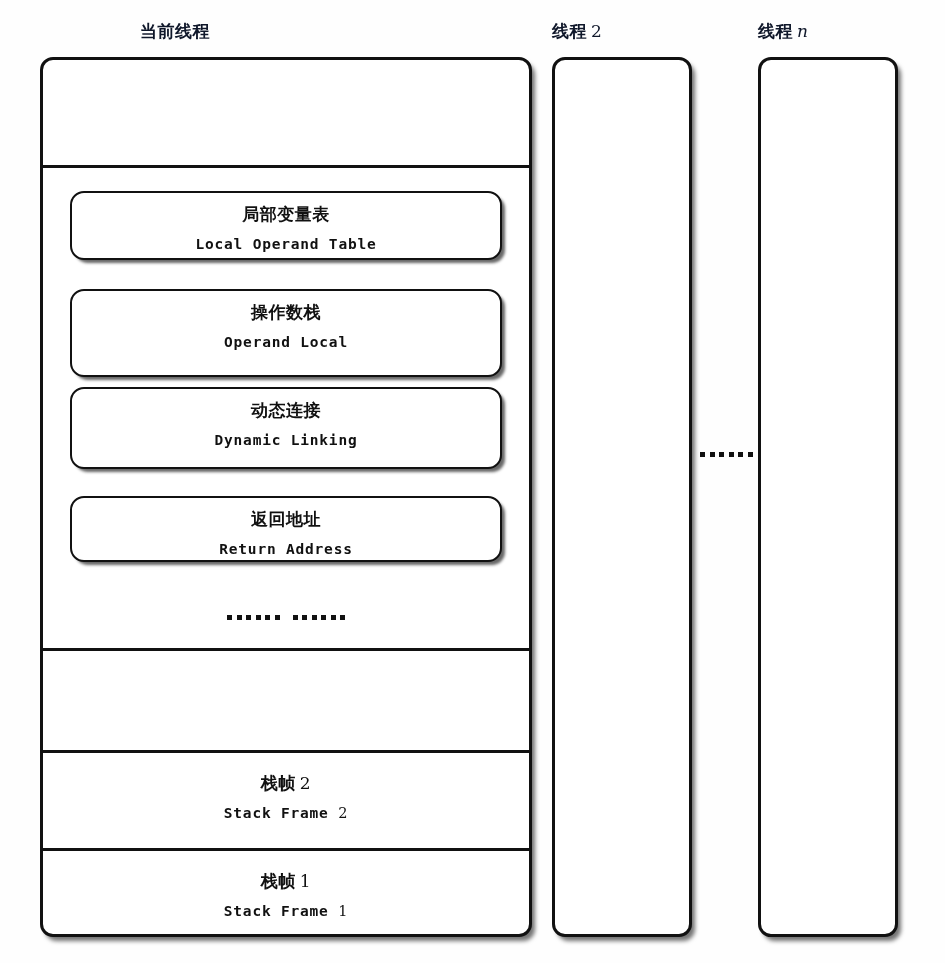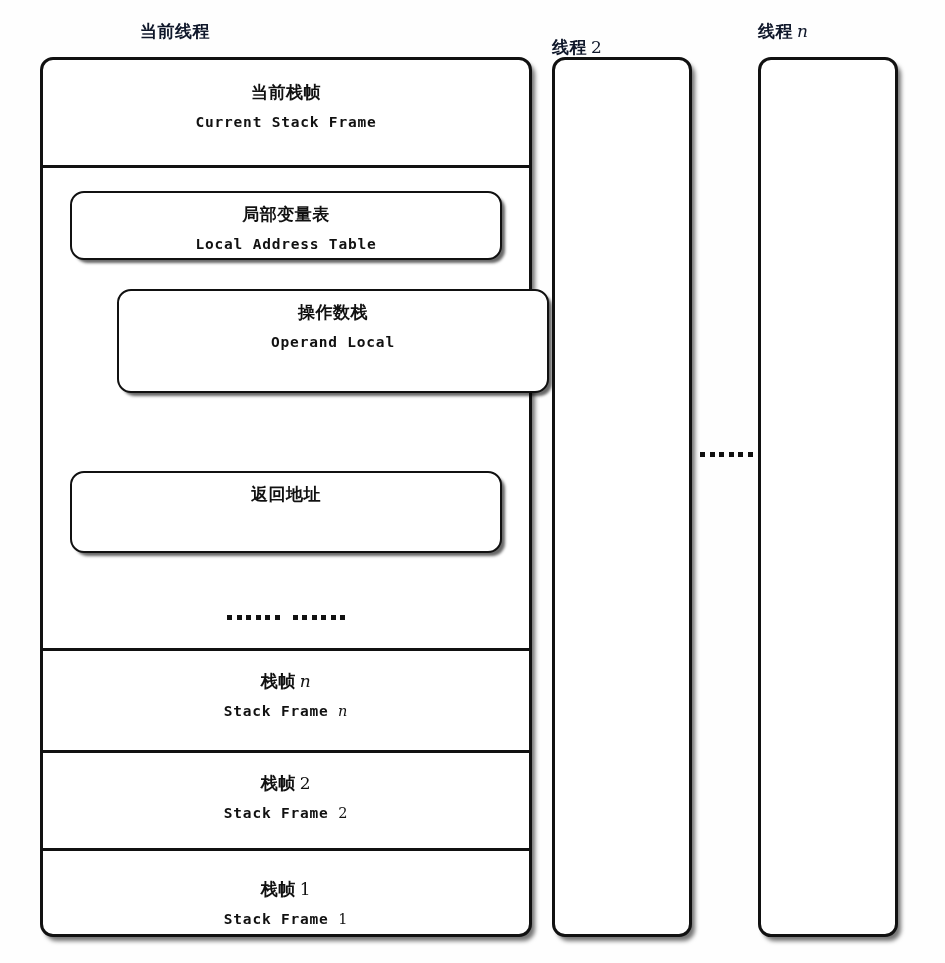--- a/index.html
+++ b/index.html
@@ -138,23 +138,23 @@
     border: 2.5px solid #111111;
     border-radius: 14px;
     box-shadow: 4px 4px 3px -1px rgba(0,0,0,0.6);
     box-sizing: border-box;
   }
   .inner-box .label-block {
     top: 12px;
   }
 
   #box-lvt    { top: 131px; height: 69px; }
-  #box-stack  { top: 229px; height: 104px; margin-left: 47px; }
+  #box-stack  { top: 229px; height: 88px; }
   #box-link   { top: 327px; height: 82px; }
-  #box-return { top: 411px; height: 82px; }
+  #box-return { top: 436px; height: 66px; }
 
   
   .dots {
     display: inline-flex;
     align-items: center;
     gap: 4.5px;
   }
   .dots .d {
     width: 5px;
     height: 5px;
@@ -186,67 +186,68 @@
   
   .frame-row {
     position: absolute;
     left: 0;
     width: 100%;
   }
   .frame-row .label-block { top: 24px; }
 
   #row-frame-n { top: 588px; height: 102px; }
   #row-frame-2 { top: 690px; height: 98px; border-radius: 26px; }
-  #row-frame-1 { top: 788px; height: 108px; margin-top: 8px; }
+  #row-frame-1 { top: 788px; height: 108px; }
 </style>
 </head>
 <body>
 
 <div class="canvas">
 
   <div class="col-header" style="left:140px; top:20px; width:292px;">
     <span>当前线程</span>
   </div>
 
-  <div class="col-header" style="left:552px; top:36px; width:140px;">
+  <div class="col-header" style="left:552px; top:20px; width:140px;">
     <span>线程</span><span class="suffix">2</span>
   </div>
 
   <div class="col-header" style="left:758px; top:20px; width:140px;">
     <span>线程</span><span class="suffix ital">n</span>
   </div>
 
   <div class="thread-col" id="thread-main">
 
-    <div id="frame-header">
-      <div class="label-block">
-        <div class="cn">当前栈帧</div>
-        <div class="en">Current Stack Frame</div>
-      </div>
-    </div>
     <div class="divider" style="top:105px;"></div>
 
     <div class="inner-box" id="box-lvt">
       <div class="label-block">
         <div class="cn">局部变量表</div>
-        <div class="en">Local Address Table</div>
+        <div class="en">Local Operand Table</div>
       </div>
     </div>
 
     <div class="inner-box" id="box-stack">
       <div class="label-block">
         <div class="cn">操作数栈</div>
         <div class="en">Operand Local</div>
       </div>
     </div>
 
+    <div class="inner-box" id="box-link">
+      <div class="label-block">
+        <div class="cn">动态连接</div>
+        <div class="en">Dynamic Linking</div>
+      </div>
+    </div>
 
     <div class="inner-box" id="box-return">
       <div class="label-block">
         <div class="cn">返回地址</div>
+        <div class="en">Return Address</div>
       </div>
     </div>
 
     <div id="ellipsis-frames">
       <span class="dots-group">
         <span class="dots">
           <span class="d"></span>
             <span class="d"></span>
             <span class="d"></span>
             <span class="d"></span>
@@ -259,26 +260,20 @@
             <span class="d"></span>
             <span class="d"></span>
             <span class="d"></span>
             <span class="d"></span>
         </span>
       </span>
     </div>
 
     <div class="divider" style="top:588px;"></div>
 
-    <div class="frame-row" id="row-frame-n">
-      <div class="label-block">
-        <div class="cn"><span>栈帧</span><span class="num ital">n</span></div>
-        <div class="en"><span>Stack Frame</span>&nbsp;<span class="num ital">n</span></div>
-      </div>
-    </div>
 
     <div class="divider" style="top:690px;"></div>
 
     <div class="frame-row" id="row-frame-2">
       <div class="label-block">
         <div class="cn"><span>栈帧</span><span class="num">2</span></div>
         <div class="en"><span>Stack Frame</span>&nbsp;<span class="num">2</span></div>
       </div>
     </div>
 

